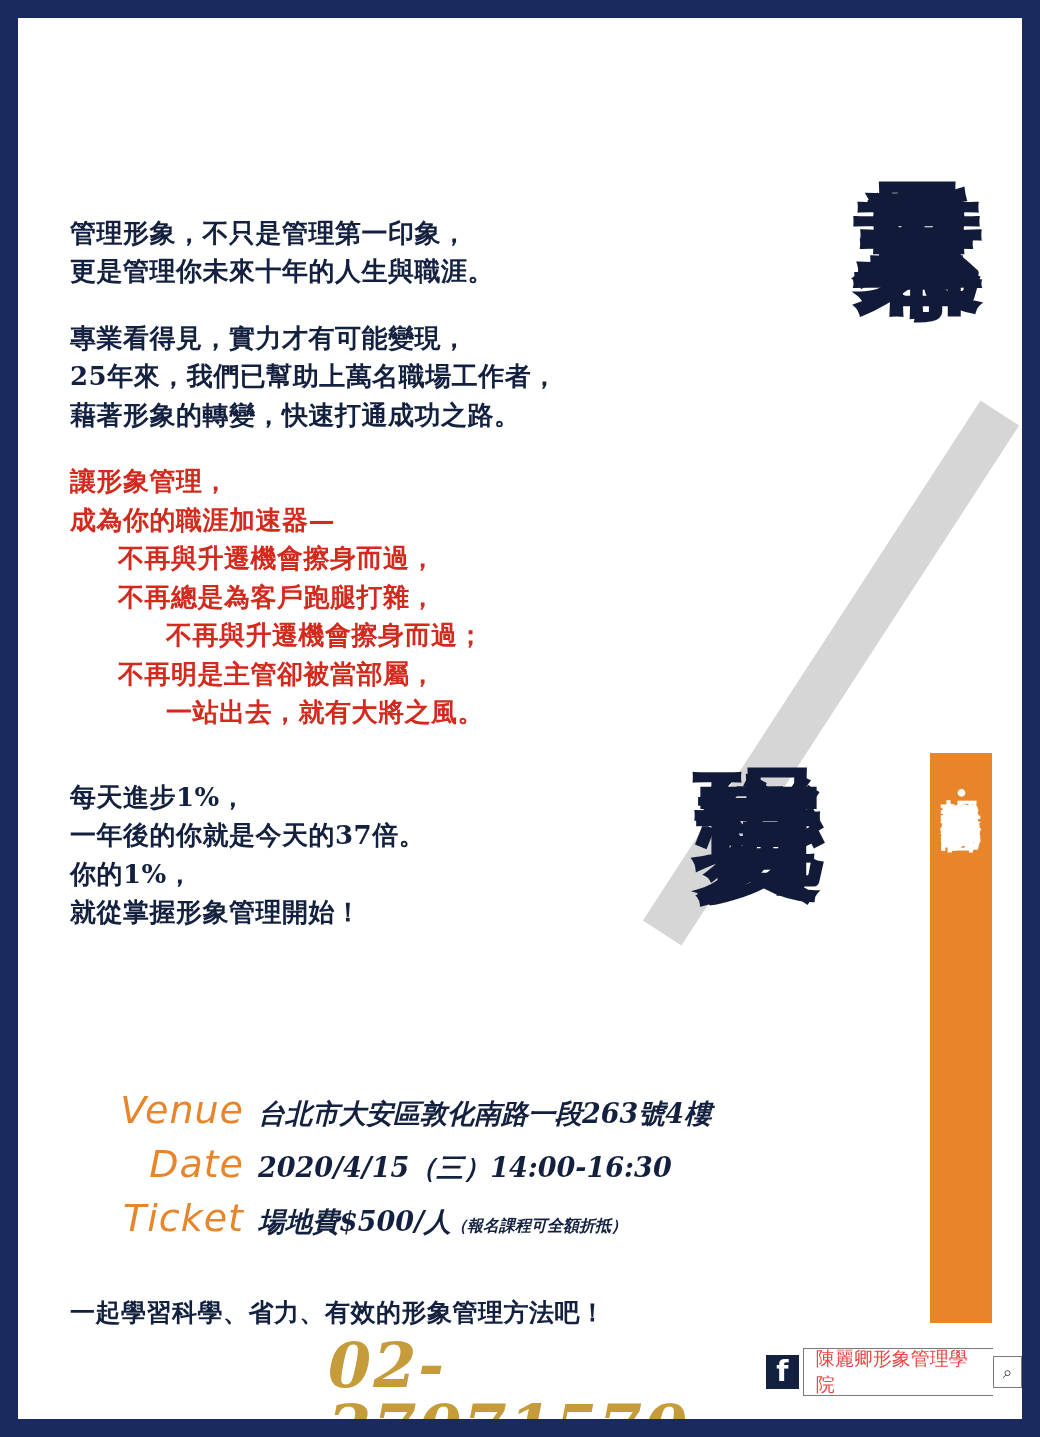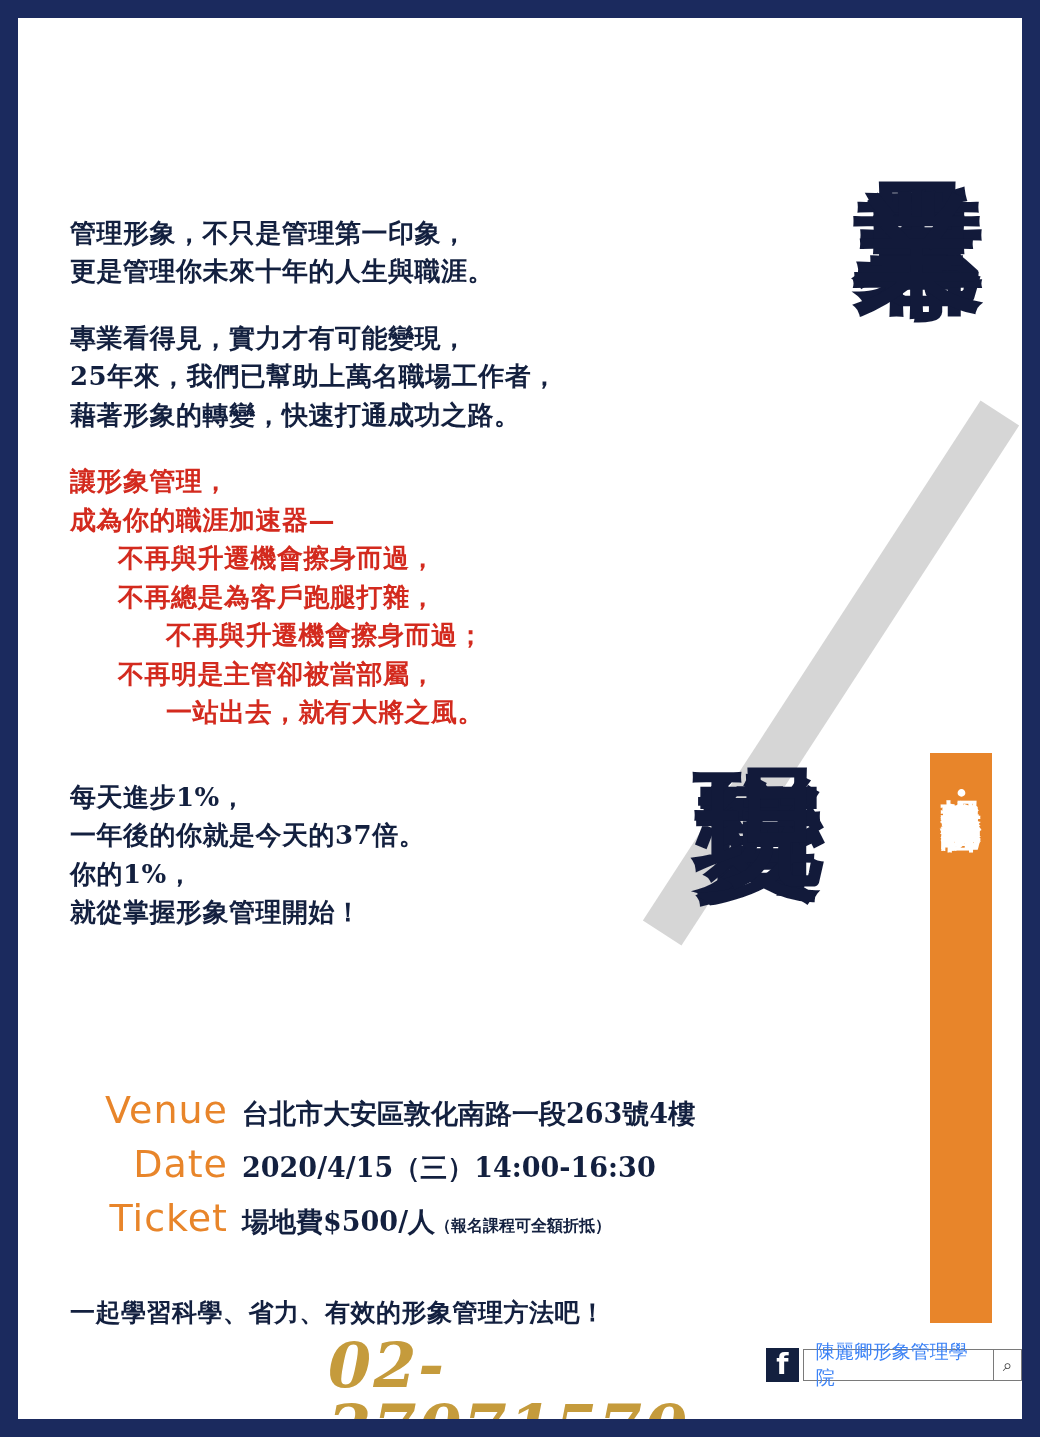--- a/index.html
+++ b/index.html
@@ -107,24 +107,25 @@
   .para.red {
     color: #d32a1e;
     margin-bottom: 46px;
   }
   .para .ind1 { display: block; padding-left: 48px; }
   .para .ind2 { display: block; padding-left: 96px; }
 
   
   .info-block {
     position: absolute;
-    left: 48px;
+    left: 64px;
     top: 1070px;
     width: 640px;
     z-index: 5;
+    font-style: italic;
   }
   .info-row {
     display: flex;
     align-items: baseline;
     margin-bottom: 10px;
   }
   .info-label {
     width: 162px;
     text-align: right;
     padding-right: 14px;
@@ -201,27 +202,27 @@
     font-size: 28px;
     font-weight: 700;
     display: flex;
     align-items: center;
     justify-content: center;
     line-height: 1;
   }
   .fb-name {
     border: 1px solid #7a7a7a;
     border-right: none;
-    height: 32px;
+    height: 48px;
     display: flex;
     align-items: center;
     padding: 0 12px;
     font-family: "DejaVu Serif", "Liberation Serif", serif;
     font-size: 19px;
-    color: #3b82f6;
+    color: #ef4444;
     box-sizing: border-box;
     margin-left: 4px;
   }
   .fb-search {
     border: 1px solid #7a7a7a;
     height: 32px;
     width: 30px;
     display: flex;
     align-items: center;
     justify-content: center;

